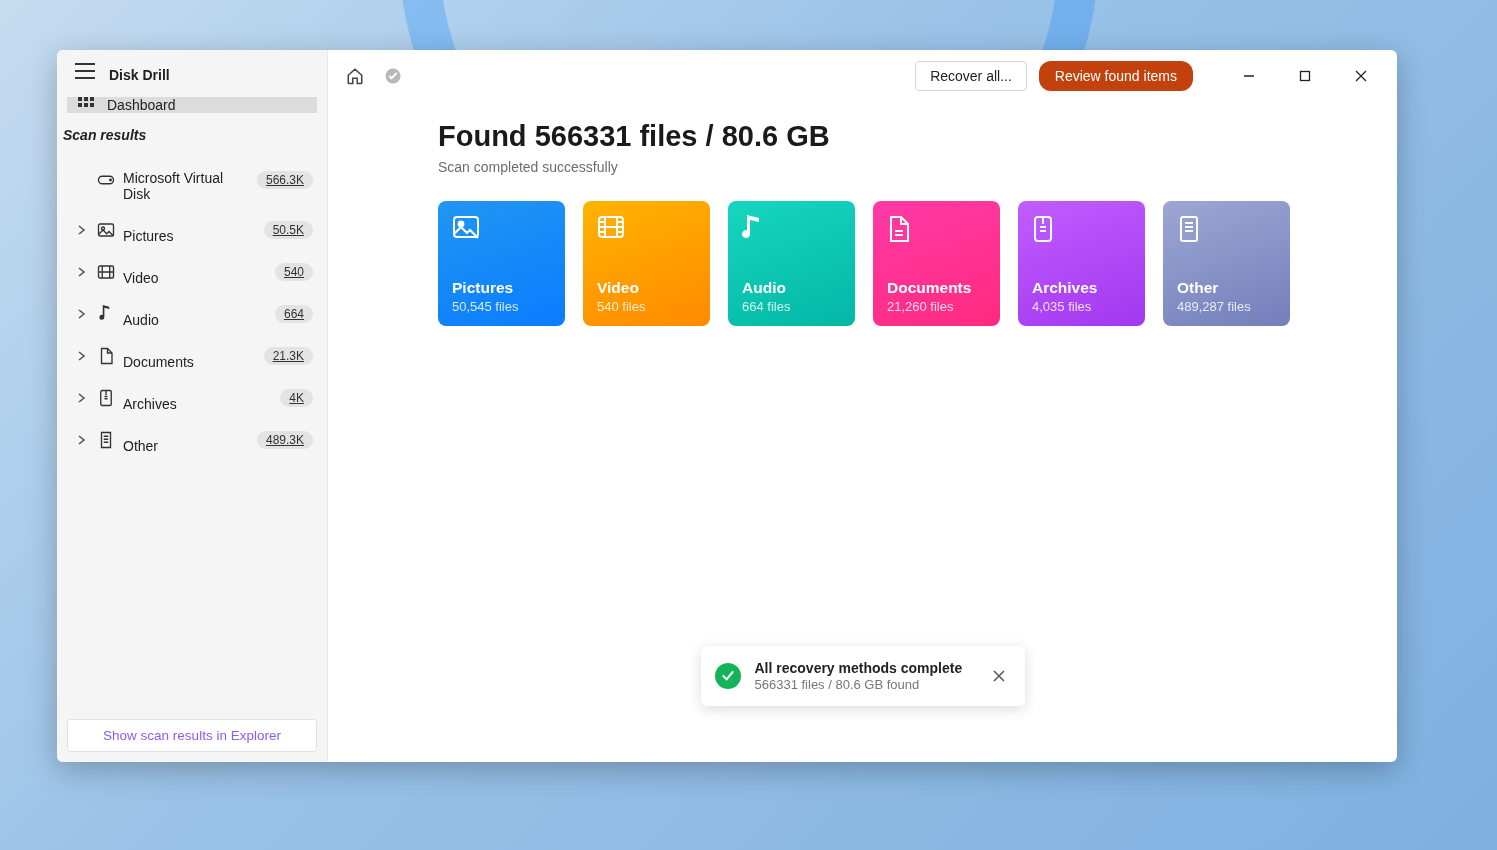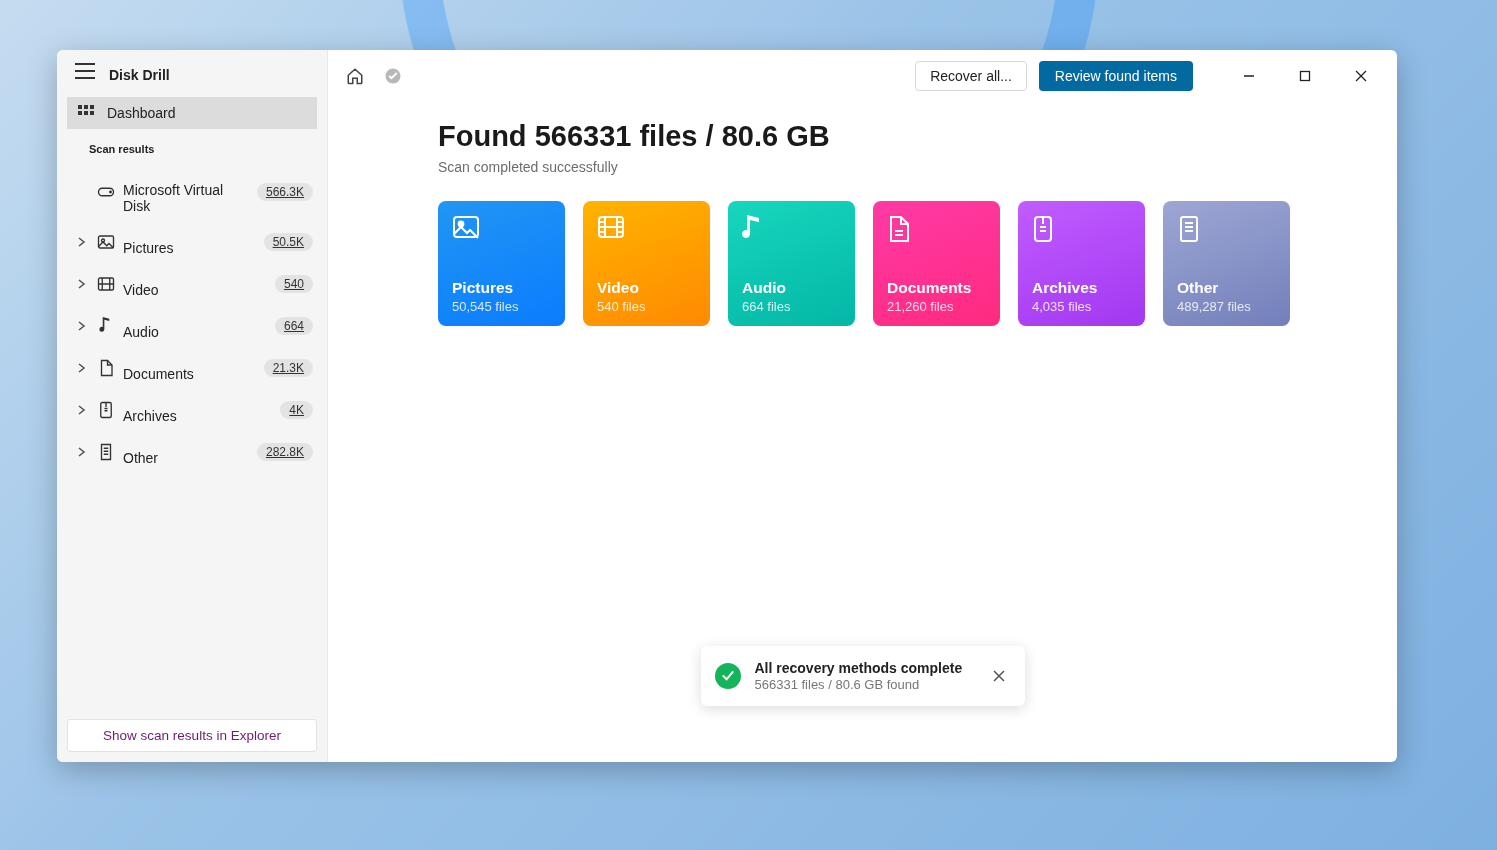--- a/index.html
+++ b/index.html
@@ -22,54 +22,54 @@
   display: flex;
 }
 .sidebar {
   width: 271px; background: #f5f5f5; border-right: 1px solid #e8e8e8;
   display: flex; flex-direction: column;
 }
 .sb-header { display: flex; align-items: flex-end; padding: 13px 14px 14px 18px; gap: 14px; }
 .sb-header svg { flex-shrink:0; }
 .app-title { font-size: 14px; font-weight: 600; color: #222; }
 .nav-item {
-  margin: 0 10px; padding: 8px 10px; display: flex; align-items: center;
+  margin: 0 10px; padding: 0 10px; display: flex; align-items: center;
   gap: 12px; border-radius: 0; font-size: 14px; color: #222; cursor: pointer;
 }
 .nav-item.active { background: #dcdcdc; }
 .nav-icon { width: 18px; display:flex; justify-content:center; }
-.section-label { font-size: 11px; font-weight: 600; color: #222; padding: 14px 32px 8px; }
+.section-label { font-size: 14px; font-weight: 600; color: #222; padding: 14px 6px 8px; font-style: italic; }
 .tree-item {
   padding: 7px 14px 7px 18px; display: flex; align-items: center;
   font-size: 14px; color: #222; cursor: pointer; gap: 6px;
 }
 .tree-item .chev { width: 14px; display:flex; justify-content:center; color:#555; }
 .tree-item .ticon { width: 22px; display:flex; justify-content:center; }
 .tree-item .tlabel { flex: 1; margin-top: 12px; }
 .badge {
   background: #e3e3e3; border-radius: 10px; padding: 2px 9px;
   font-size: 12px; color: #333; text-decoration: underline;
 }
 .sb-footer { margin-top: auto; padding: 10px; }
 .sb-footer-btn {
   width: 100%; background: #fff; border: 1px solid #e2e2e2; border-radius: 3px;
-  padding: 8px; font-size: 13.5px; color: #701a75; cursor: pointer;
+  padding: 8px; font-size: 13.5px; color: #8b5cf6; cursor: pointer;
 }
 .main { flex: 1; display: flex; flex-direction: column; position: relative; }
 .toolbar {
   height: 52px; display: flex; align-items: center; padding: 0 14px; gap: 12px;
 }
 .tb-icon { width:26px; height:26px; display:flex; align-items:center; justify-content:center; color:#444; cursor:pointer; }
 .tb-spacer { flex:1; }
 .btn-outline {
   border:1px solid #d6d6d6; background:#fff; padding:6px 14px; border-radius:4px;
   font-size:14px; color:#222; cursor:pointer;
 }
 .btn-primary {
-  background:#0369a1; color:#fff; border:none; padding:7px 16px; border-radius:4px;
+  background:#c2410c; color:#fff; border:none; padding:7px 16px; border-radius:12px;
   font-size:14px; cursor:pointer;
 }
 .win-ctrl { width:44px; height:30px; display:flex; align-items:center; justify-content:center; cursor:pointer; color:#222;}
 .content { padding: 18px 0 0 110px; }
 .headline { font-size: 29px; font-weight: 700; color: #1a1a1a; }
 .subhead { font-size: 14px; color: #6d6d6d; margin-top: 6px; }
 .cards { display:flex; gap: 18px; margin-top: 26px; }
 .card {
   width: 127px; height: 125px; border-radius: 8px; color:#fff;
   padding: 14px 14px 12px; display:flex; flex-direction:column; cursor:pointer;
@@ -220,21 +220,21 @@
               <path d="M1 1l5 4-5 4" stroke="#555" stroke-width="1.6" fill="none"></path>
             </svg>
           </span>
           <span class="ticon">
             <svg width="16" height="18" viewBox="0 0 20 24" fill="none" stroke="#333" stroke-width="1.8">
               <path d="M4 2h12v20H4z"></path>
               <path d="M7 7h6M7 11h6M7 15h6"></path>
             </svg>
           </span>
           <span class="tlabel">Other</span>
-          <span class="badge">282.8K</span>
+          <span class="badge">489.3K</span>
         </div>
       </div>
 
     <div class="sb-footer">
       <button class="sb-footer-btn">Show scan results in Explorer</button>
     </div>
   </div>
 
   <div class="main">
     <div class="toolbar">

